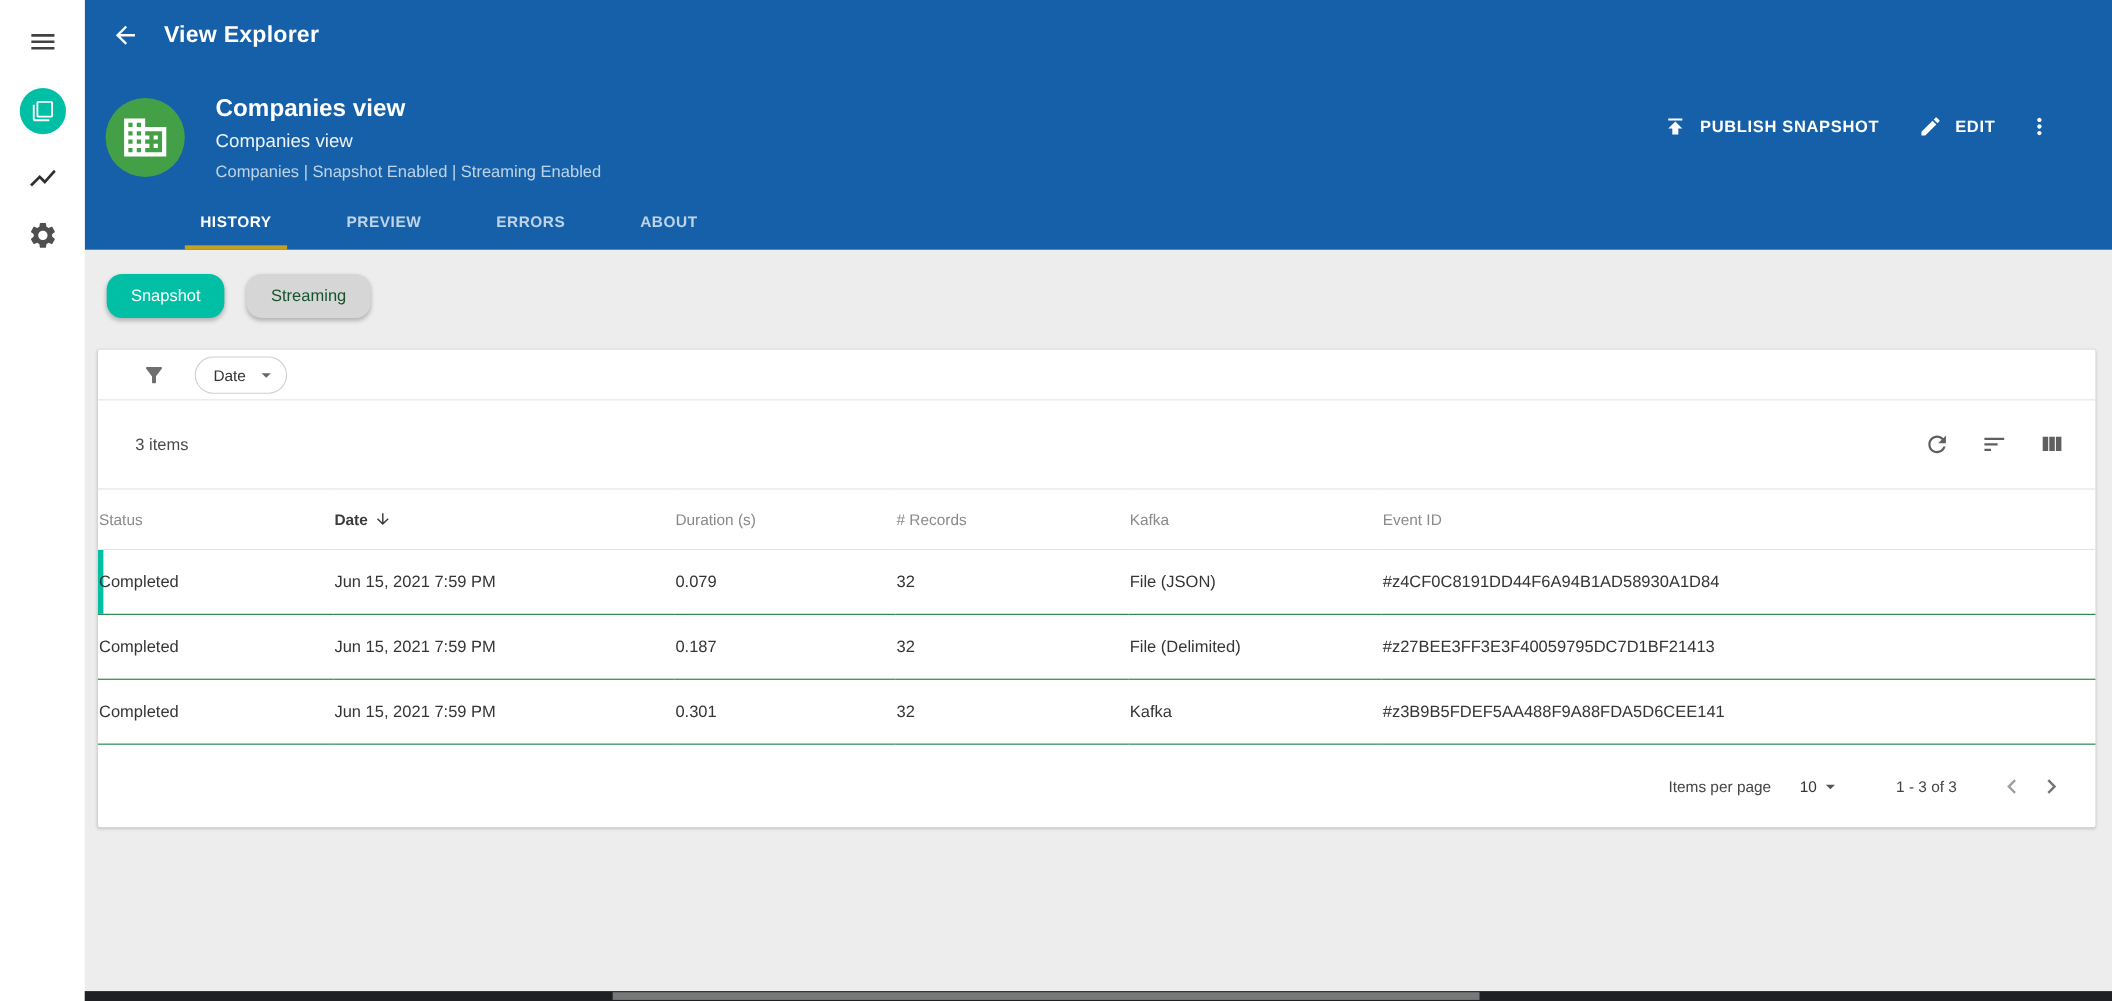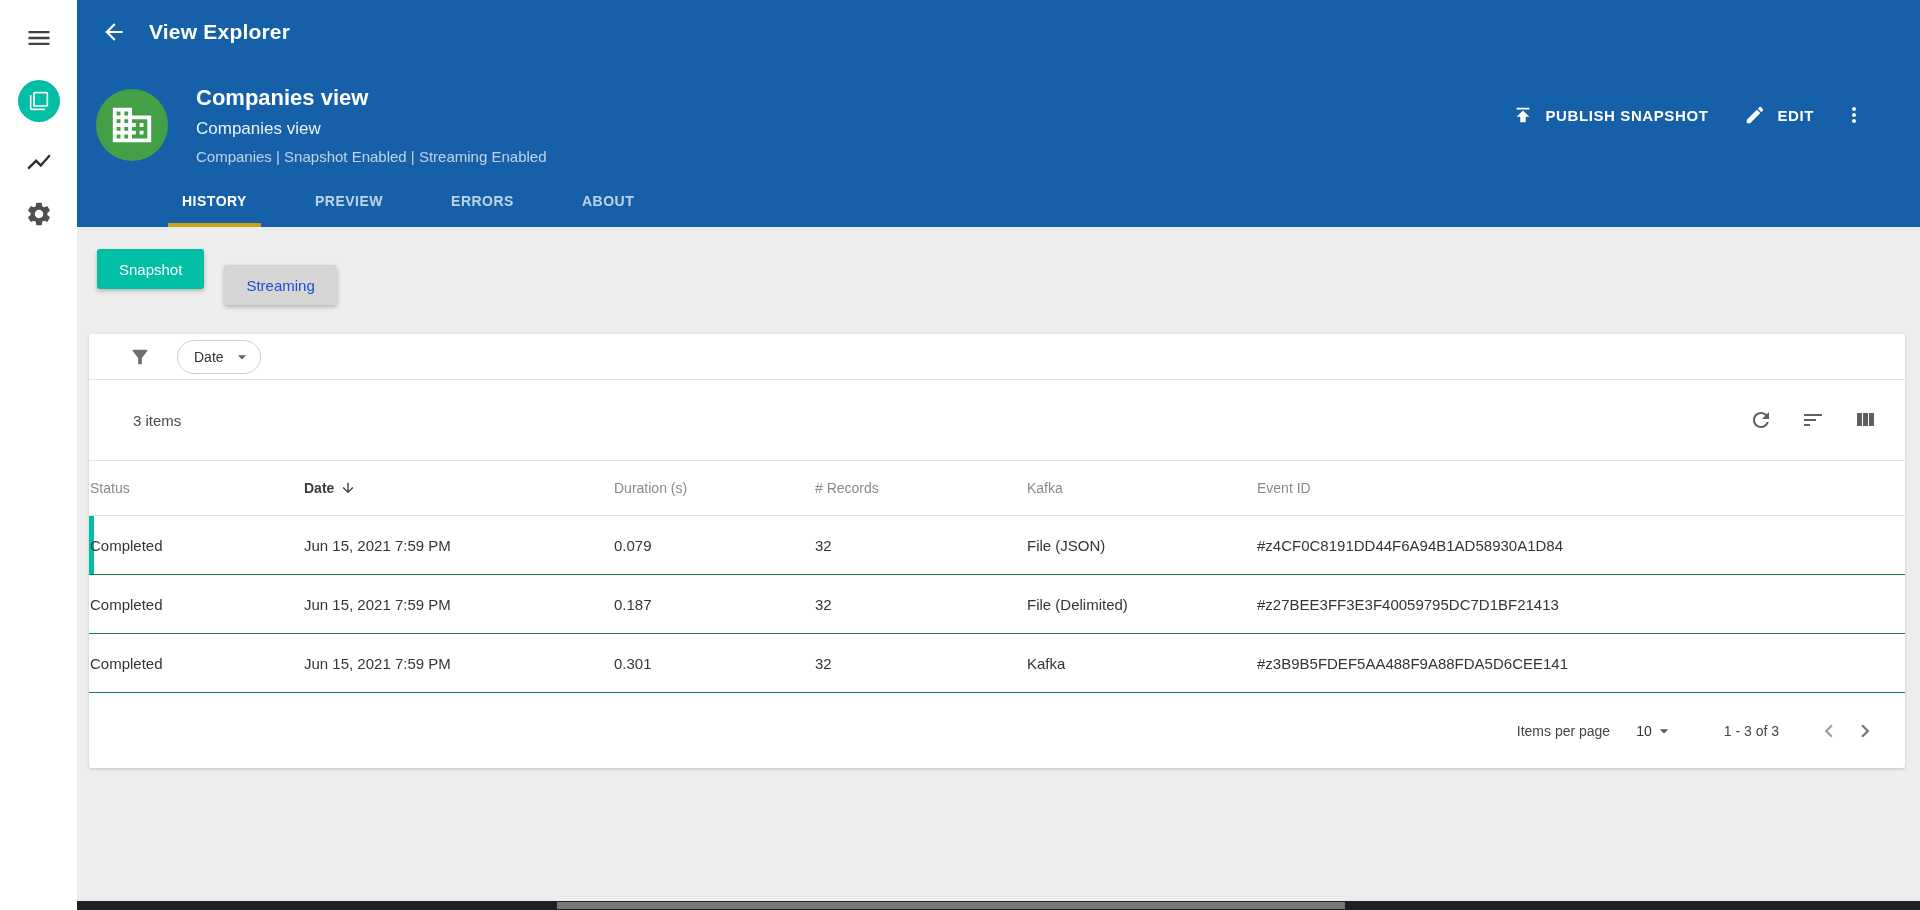--- a/index.html
+++ b/index.html
@@ -41,30 +41,30 @@
   .hdr-btn{background:none;border:none;color:#fff;font-family:inherit;font-size:15px;font-weight:bold;letter-spacing:.6px;display:flex;align-items:center;gap:11px;padding:10px 14px;cursor:pointer;}
   .hdr-btn svg{width:22px;height:22px;}
   .kebab-btn{background:none;border:none;color:#fff;padding:10px 6px;cursor:pointer;display:flex;}
   .kebab-btn svg{width:24px;height:24px;}
   .tabs{display:flex;padding-left:91px;gap:40px;}
   .tab{padding:18px 14px 14px;font-size:14px;font-weight:bold;letter-spacing:.5px;color:rgba(255,255,255,.72);cursor:pointer;border-bottom:4px solid transparent;}
   .tab.active{color:#fff;border-bottom-color:var(--tab-underline);}
   
   .content{flex:1;padding:22px 15px 0 12px;}
   .toggle-row{display:flex;gap:20px;margin-left:8px;}
-  .toggle-btn{height:40px;padding:0 22px;border:none;border-radius:3px;font-family:inherit;font-size:15px;cursor:pointer;box-shadow:0 2px 4px rgba(0,0,0,.24);}
+  .toggle-btn{height:40px;padding:0 22px;border:none;border-radius:14px;font-family:inherit;font-size:15px;cursor:pointer;box-shadow:0 2px 4px rgba(0,0,0,.24);}
   .toggle-btn.active{background:var(--accent-teal);color:#fff;}
-  .toggle-btn.inactive{background:#d6d6d6;color:#1d4ed8;margin-top:16px;}
+  .toggle-btn.inactive{background:#d6d6d6;color:#14532d;}
   .card{margin-top:29px;background:#fff;border-radius:2px;box-shadow:0 1px 3px rgba(0,0,0,.18);}
   .filter-row{height:46px;display:flex;align-items:center;padding-left:40px;border-bottom:1px solid #e4e4e4;}
   .funnel-btn{background:none;border:none;padding:0;color:#6f6f6f;cursor:pointer;display:flex;}
   .funnel-btn svg{width:22px;height:22px;}
   .chip{margin-left:26px;height:34px;border:1px solid #cfcfcf;border-radius:17px;display:flex;align-items:center;padding:0 8px 0 16px;gap:8px;font-size:14px;color:#333;cursor:pointer;background:#fff;}
   .chip svg{width:20px;height:20px;color:#666;}
-  .toolbar-row{height:80px;display:flex;align-items:center;padding:0 22px 0 44px;}
+  .toolbar-row{height:80px;display:flex;align-items:center;padding:0 22px 0 34px;}
   .items-count{font-size:15px;color:#4a4a4a;}
   .toolbar-icons{margin-left:auto;display:flex;gap:16px;}
   .toolbar-icons button{background:none;border:none;padding:6px;color:#5f5f5f;cursor:pointer;display:flex;}
   .toolbar-icons svg{width:24px;height:24px;}
   table{width:100%;border-collapse:collapse;table-layout:fixed;}
   thead th{border-top:1px solid #e4e4e4;border-bottom:1px solid #e4e4e4;height:55px;text-align:left;font-size:14px;font-weight:normal;color:#8a8a8a;}
   thead th.sorted{color:#3c3c3c;font-weight:bold;}
   thead th.sorted .sort-arrow{vertical-align:-3px;margin-left:6px;color:#3c3c3c;}
   .sort-arrow{width:16px;height:16px;}
   tbody td{height:59px;border-bottom:1px solid #15803d;font-size:15px;color:#353535;overflow:hidden;white-space:nowrap;}

